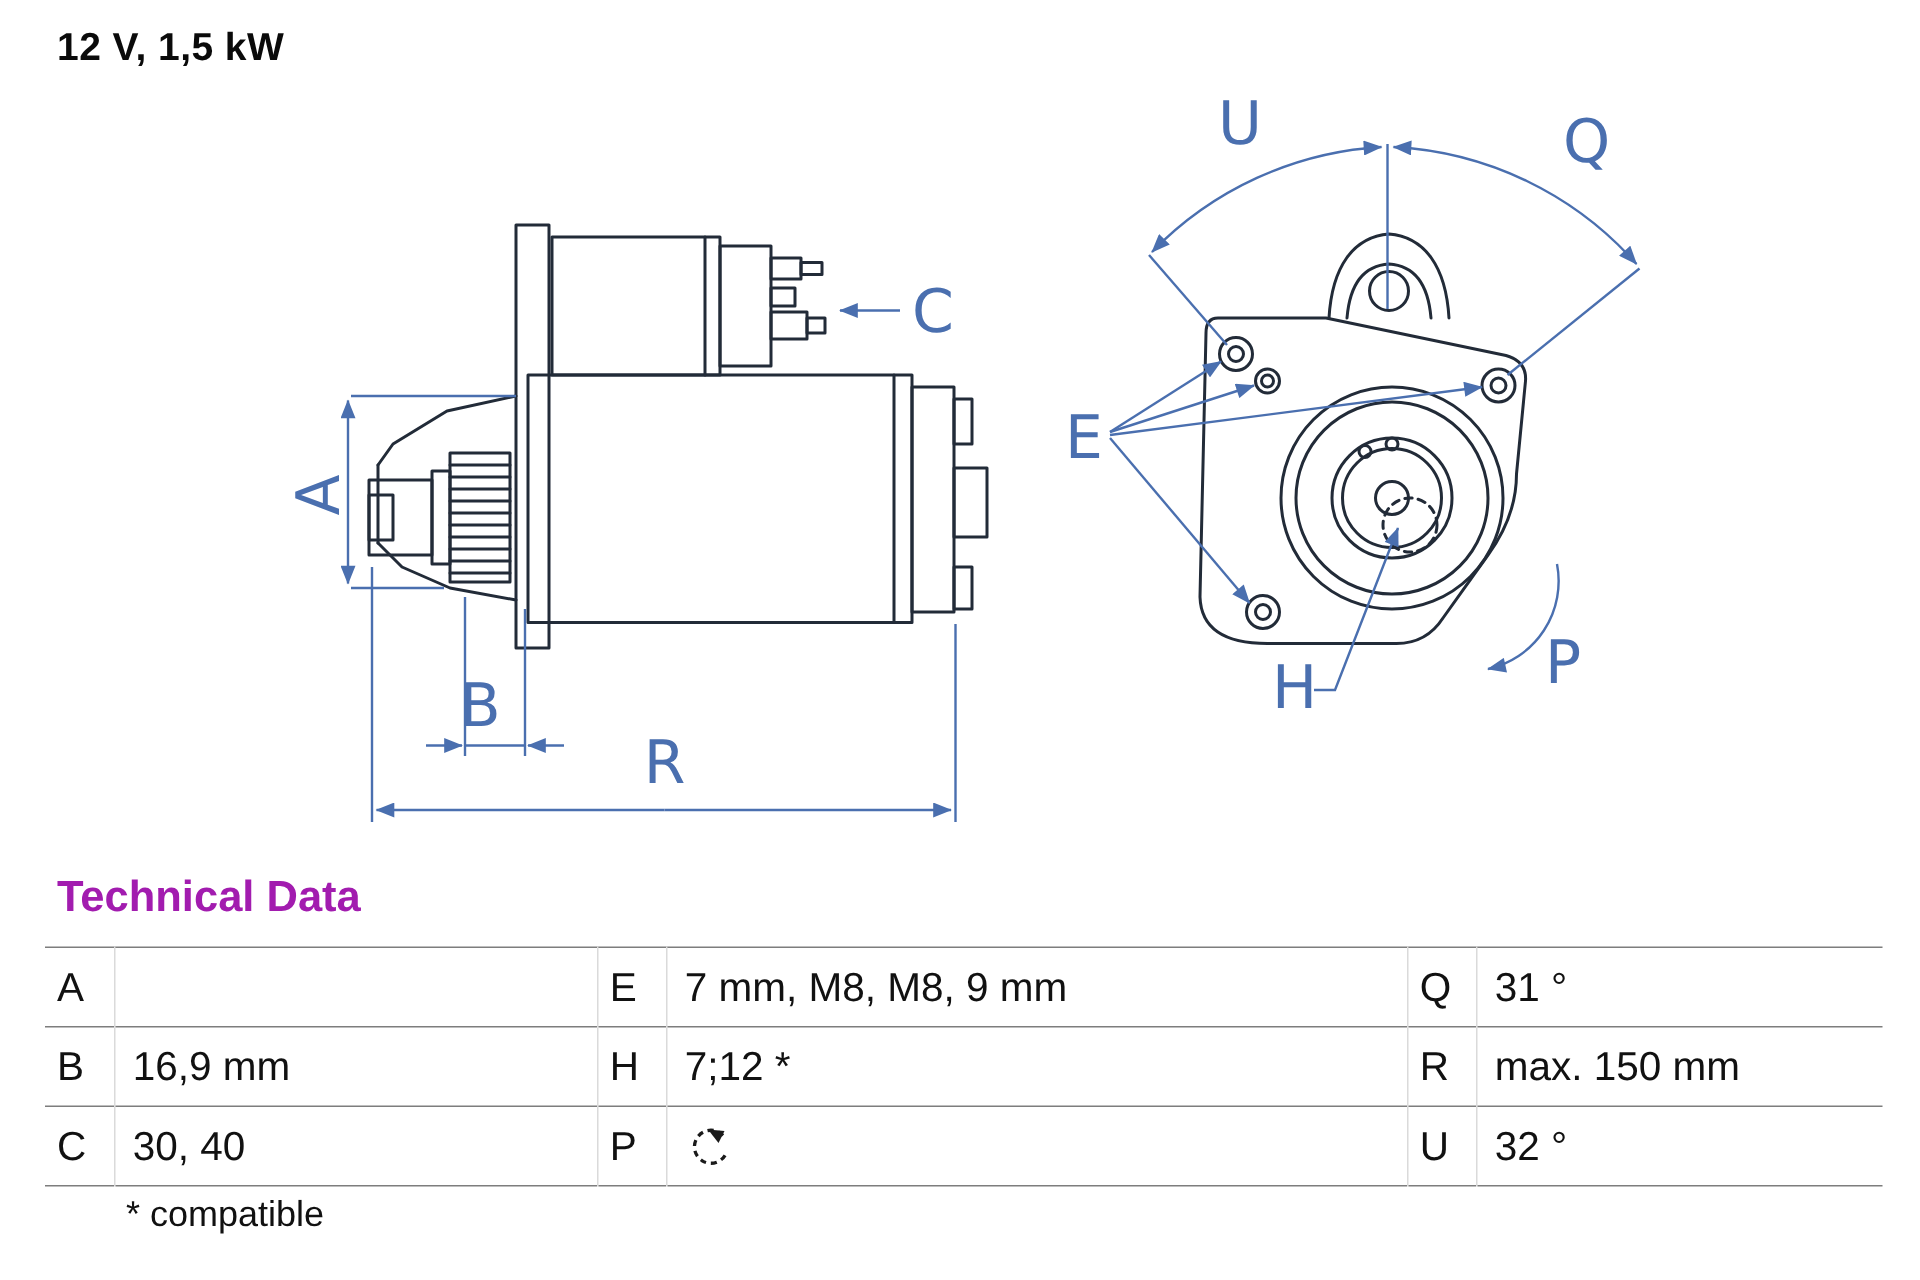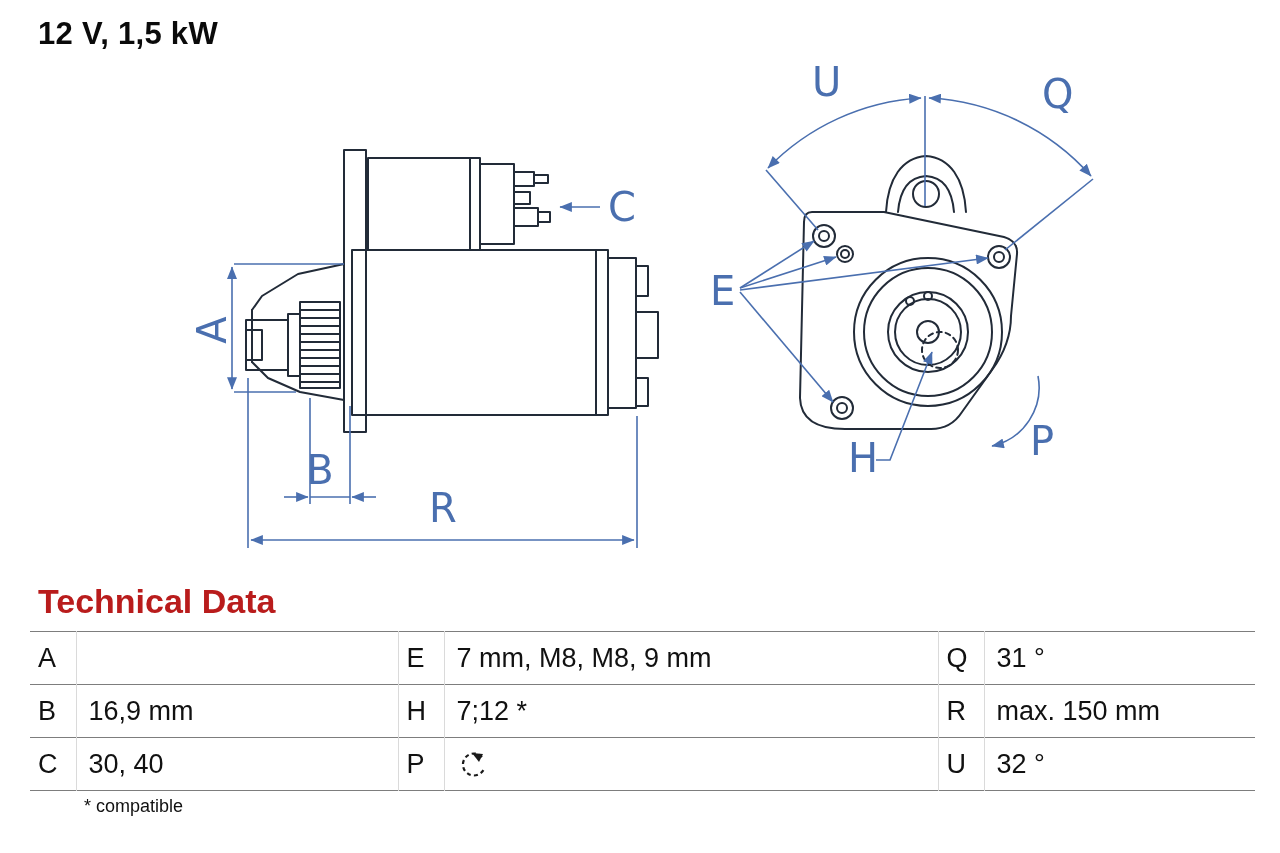--- a/index.html
+++ b/index.html
@@ -2,43 +2,43 @@
 <html><head>
 <meta charset="utf-8">
 <style>
   html,body{margin:0;padding:0}
   body{
     width:1280px;height:853px;position:relative;background:#ffffff;
     font-family:"Liberation Sans",sans-serif;color:#111;overflow:hidden;
   }
   .title{
     position:absolute;left:38px;top:16px;
-    font-size:31px;font-weight:700;letter-spacing:.3px;color:#0a0a0a;
+    font-size:26px;font-weight:700;letter-spacing:.3px;color:#0a0a0a;
   }
   svg.drawing{position:absolute;left:0;top:0}
   .dk{stroke:#222b38;stroke-width:2;fill:none;stroke-linejoin:round;stroke-linecap:round}
   .bl{stroke:#4a6faf;stroke-width:1.6;fill:none}
   .dim{font-family:"DejaVu Sans",sans-serif;font-size:40px;fill:#4a6faf;stroke:none;font-weight:400}
   .td-heading{
     position:absolute;left:38px;top:582px;
-    font-size:34px;font-weight:700;color:#b91c1c;
+    font-size:29px;font-weight:700;color:#a21caf;
   }
   table.tech{
     position:absolute;left:30px;top:631px;width:1225px;
     border-collapse:collapse;table-layout:fixed;
     border-bottom:1px solid #7d7d7d;font-size:27px;color:#111;
   }
   table.tech td{
     border-top:1px solid #7d7d7d;border-right:1px solid #dadada;
     height:52px;padding:0 4px 0 12px;white-space:nowrap;overflow:hidden;vertical-align:middle;
   }
   table.tech td.k{padding-left:8px}
   table.tech td:last-child{border-right:none}
   .rot-icon{display:inline-block;vertical-align:middle;line-height:0}
-  .footnote{position:absolute;left:84px;top:796px;font-size:18px;color:#111}
+  .footnote{position:absolute;left:84px;top:796px;font-size:24px;color:#111}
 </style>
 </head>
 <body>
 
 <div class="title">12 V, 1,5 kW</div>
 
 <svg class="drawing" width="1280" height="580" viewBox="0 0 1280 580">
   <defs>
     <marker id="arrB" viewBox="0 0 10 8" refX="9.5" refY="4" markerWidth="13" markerHeight="10" orient="auto" markerUnits="userSpaceOnUse">
       <path d="M0,0 L10,4 L0,8 Z" fill="#4a6faf"></path>

